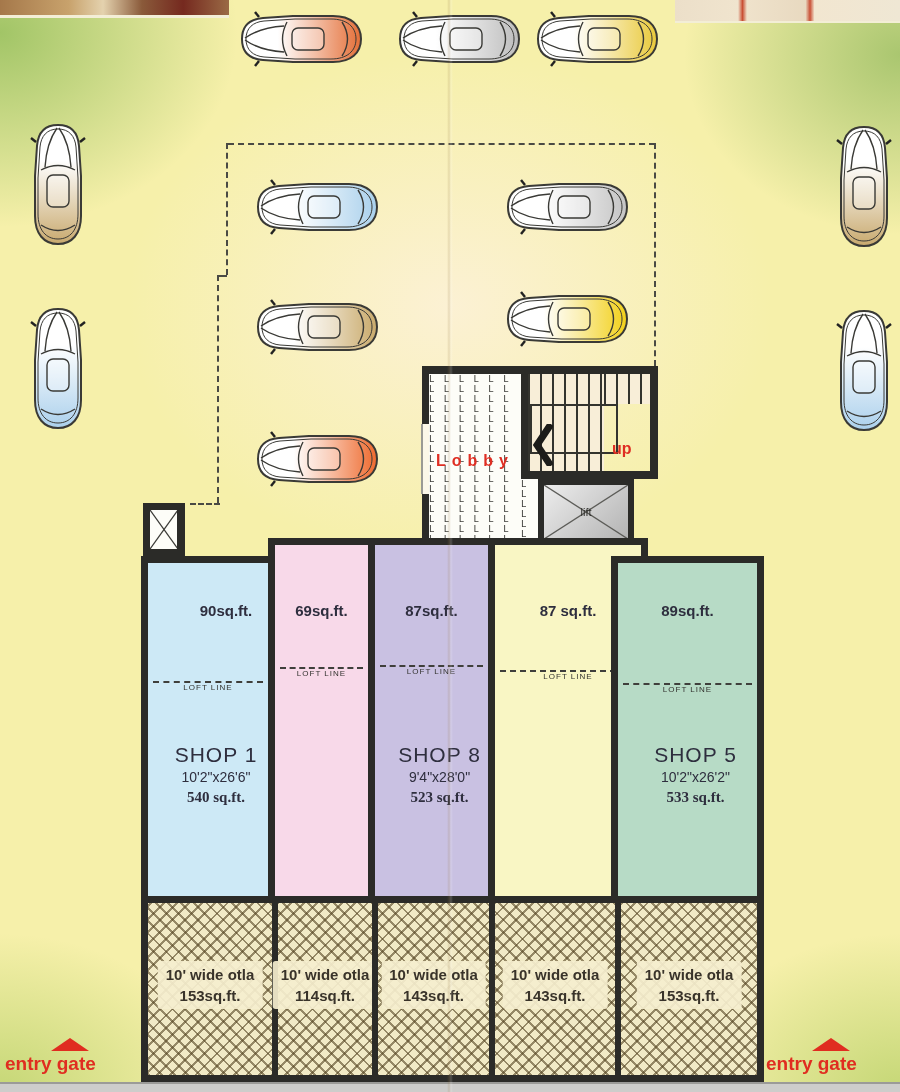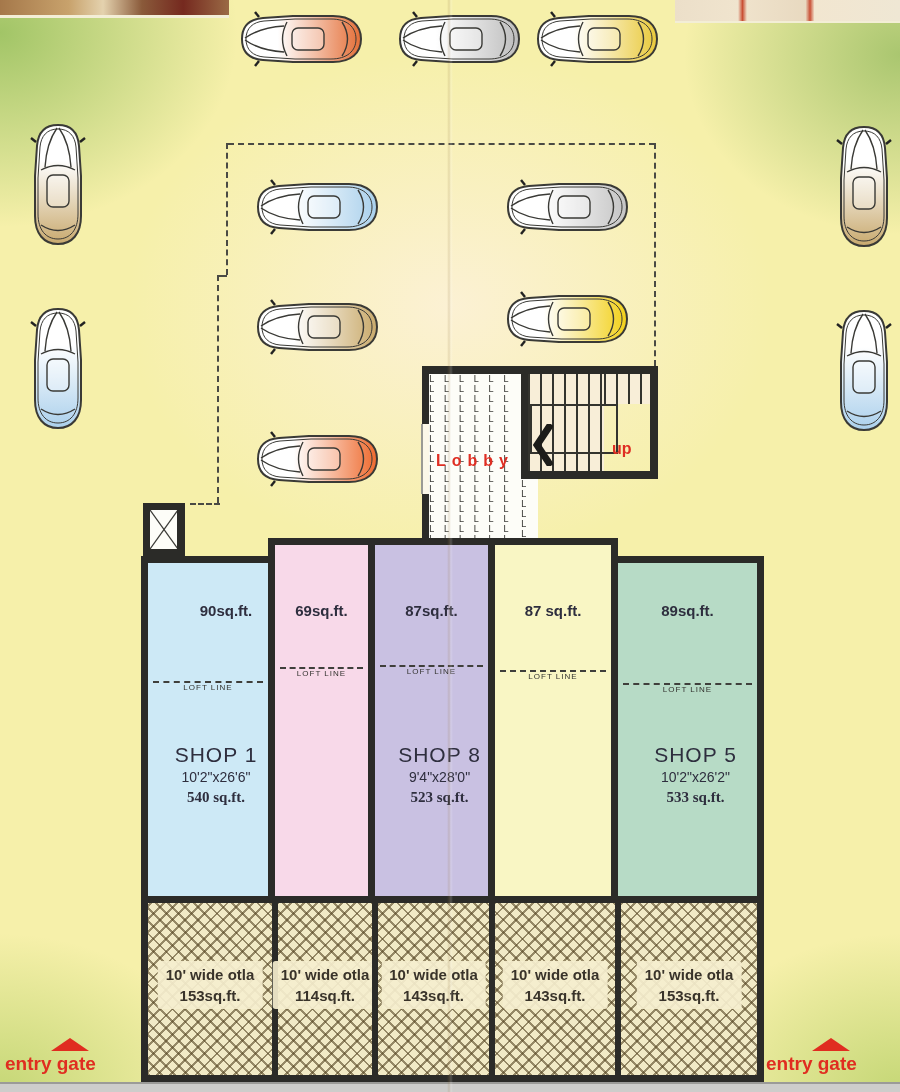--- a/index.html
+++ b/index.html
@@ -344,20 +344,27 @@
   <div class="abs stairs" style="left:604px;top:374px;width:46px;height:30px;"></div>
   <div class="abs landing" style="left:530px;top:404px;width:84px;height:46px;"></div>
   <svg class="abs" style="left:533px;top:424px;" width="20" height="42" viewBox="0 0 20 42">
     <polyline points="16,3 4,21 16,39" fill="none" stroke="#1c1c1a" stroke-width="7" stroke-linecap="square"></polyline>
   </svg>
   <div class="abs wall" style="left:521px;top:471px;width:137px;height:8px;"></div>
   <div class="abs wall" style="left:650px;top:366px;width:8px;height:113px;"></div>
   <div class="abs redtxt lobby-label" style="left:436px;top:452px;">Lobby</div>
   <div class="abs redtxt up-label" style="left:612px;top:440px;">up</div>
 
+  <div class="abs lift-box" style="left:538px;top:479px;width:84px;height:54px;">
+    <svg viewBox="0 0 100 66" preserveAspectRatio="none">
+      <line x1="0" y1="0" x2="100" y2="66" stroke="#5c5c58" stroke-width="1.6"></line>
+      <line x1="100" y1="0" x2="0" y2="66" stroke="#5c5c58" stroke-width="1.6"></line>
+    </svg>
+    <span class="lift-label">lift</span>
+  </div>
 
   <div class="abs xcol" style="left:143px;top:503px;width:28px;height:39px;">
     <svg viewBox="0 0 100 100" preserveAspectRatio="none">
       <line x1="0" y1="0" x2="100" y2="100" stroke="#3a3a36" stroke-width="4"></line>
       <line x1="100" y1="0" x2="0" y2="100" stroke="#3a3a36" stroke-width="4"></line>
     </svg>
   </div>
   <div class="abs wall" style="left:177px;top:503px;width:8px;height:60px;"></div>
 
   <div id="shops">
@@ -376,21 +383,21 @@
       </div>
       <div class="shop" style="left: 368px; top: 538px; width: 113px; height: 354px; background: rgb(201, 193, 226);">
         <div class="loft-sqft" style="top: 57px;">87sq.ft.</div>
         <div class="loftline" style="top: 115px;"><div class="dashline"></div><span class="ll-label" style="background:#c9c1e2">LOFT LINE</span></div>
         <div class="shop-label" style="top: 197px;">
           <div class="shop-name">SHOP 8</div>
           <div class="shop-dims">9'4"x28'0"</div>
           <div class="shop-area">523 sq.ft.</div>
         </div>
       </div>
-      <div class="shop" style="left: 488px; top: 538px; width: 116px; height: 354px; background: rgb(249, 246, 196);">
+      <div class="shop" style="left: 488px; top: 538px; width: 116px; height: 354px; background: rgb(249, 246, 196); padding-left: 30px;">
         <div class="loft-sqft" style="top: 57px;">87 sq.ft.</div>
         <div class="loftline" style="top: 120px;"><div class="dashline"></div><span class="ll-label" style="background:#f9f6c4">LOFT LINE</span></div>
       </div>
       <div class="shop" style="left: 611px; top: 556px; width: 139px; height: 336px; background: rgb(183, 219, 198);">
         <div class="loft-sqft" style="top: 39px;">89sq.ft.</div>
         <div class="loftline" style="top: 115px;"><div class="dashline"></div><span class="ll-label" style="background:#b7dbc6">LOFT LINE</span></div>
         <div class="shop-label" style="top: 179px;">
           <div class="shop-name">SHOP 5</div>
           <div class="shop-dims">10'2"x26'2"</div>
           <div class="shop-area">533 sq.ft.</div>

